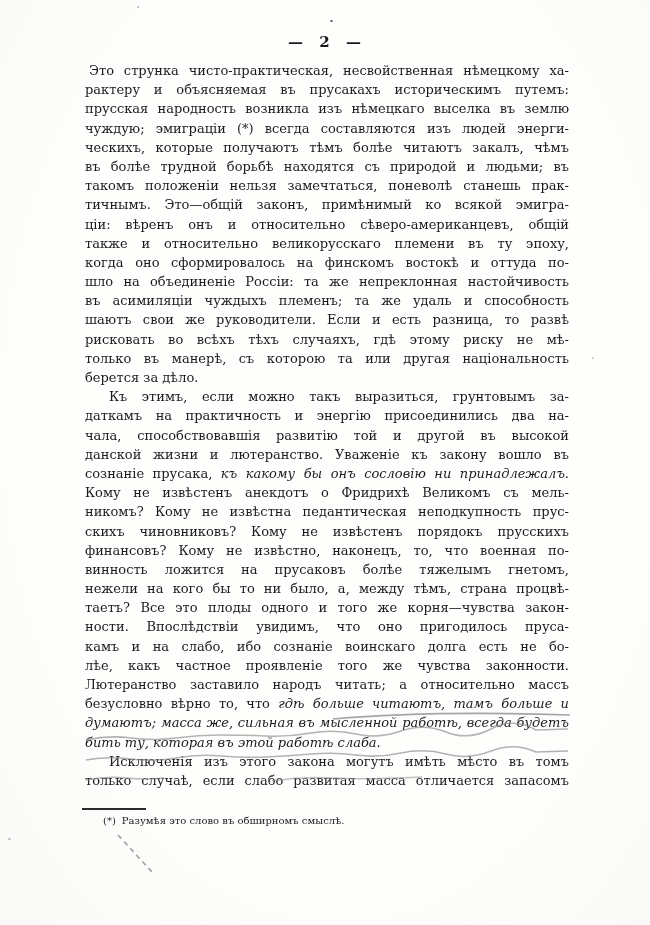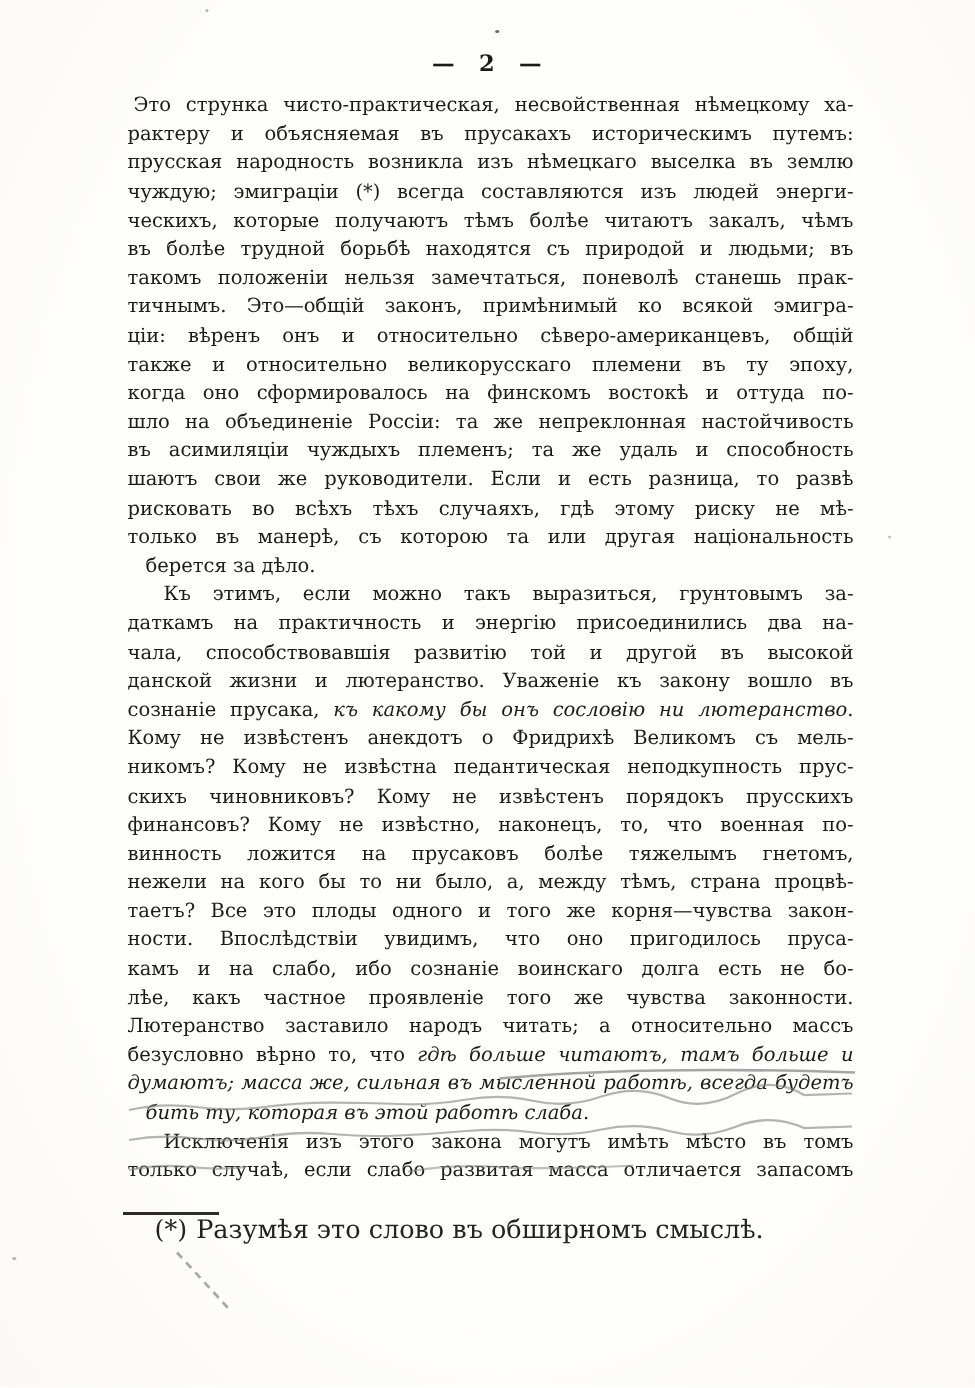--- a/index.html
+++ b/index.html
@@ -29,29 +29,29 @@
     color:#1b1b1b;
     font-weight:500;
   }
   .line {
     height:19.2px;
     text-align:justify;
     text-align-last:justify;
     white-space:normal;
     overflow:visible;
   }
-  .line.flush { text-align-last:left;margin-left:12px; }
+  .line.flush { text-align-last:left; }
   .it { font-style:italic; }
   .footnote-rule {
     position:absolute; left:82px; top:808px;
     width:64px; height:2px; background:#2b2b2b;
   }
   .footnote {
     position:absolute; left:103px; top:813px; width:460px;
-    font-size:17px; line-height:15px; color:#222;
+    font-size:10px; line-height:15px; color:#222;
     font-weight:500;
   }
   .footnote .marker { margin-right:6px; }
   .pencil-overlay {
     position:absolute; left:0; top:0; width:650px; height:925px;
     pointer-events:none;
   }
   .speck { position:absolute; background:#3a3a3a; border-radius:50%; }
   .speck.s1 { left:330px; top:20px; width:3px; height:2px; opacity:.75; }
   .speck.s2 { left:137px; top:6px;  width:2px; height:2px; opacity:.4; }
@@ -80,21 +80,21 @@
       <div class="line"><span>шло на объединеніе Россіи: та же непреклонная настойчивость</span></div>
       <div class="line"><span>въ асимиляціи чуждыхъ племенъ; та же удаль и способность</span></div>
       <div class="line"><span>шаютъ свои же руководители. Если и есть разница, то развѣ</span></div>
       <div class="line"><span>рисковать во всѣхъ тѣхъ случаяхъ, гдѣ этому риску не мѣ-</span></div>
       <div class="line"><span>только въ манерѣ, съ которою та или другая національность</span></div>
       <div class="line flush"><span>берется за дѣло.</span></div>
       <div class="line" style="text-indent: 24px;"><span>Къ этимъ, если можно такъ выразиться, грунтовымъ за-</span></div>
       <div class="line"><span>даткамъ на практичность и энергію присоединились два на-</span></div>
       <div class="line"><span>чала, способствовавшія развитію той и другой въ высокой</span></div>
       <div class="line"><span>данской жизни и лютеранство. Уваженіе къ закону вошло въ</span></div>
-      <div class="line"><span>сознаніе прусака, </span><span class="it">къ какому бы онъ сословію ни лютеранство</span><span>.</span></div>
+      <div class="line"><span>сознаніе прусака, </span><span class="it">къ какому бы онъ сословію ни принадлежалъ</span><span>.</span></div>
       <div class="line"><span>Кому не извѣстенъ анекдотъ о Фридрихѣ Великомъ съ мель-</span></div>
       <div class="line"><span>никомъ? Кому не извѣстна педантическая неподкупность прус-</span></div>
       <div class="line"><span>скихъ чиновниковъ? Кому не извѣстенъ порядокъ прусскихъ</span></div>
       <div class="line"><span>финансовъ? Кому не извѣстно, наконецъ, то, что военная по-</span></div>
       <div class="line"><span>винность ложится на прусаковъ болѣе тяжелымъ гнетомъ,</span></div>
       <div class="line"><span>нежели на кого бы то ни было, а, между тѣмъ, страна процвѣ-</span></div>
       <div class="line"><span>таетъ? Все это плоды одного и того же корня—чувства закон-</span></div>
       <div class="line"><span>ности. Впослѣдствіи увидимъ, что оно пригодилось пруса-</span></div>
       <div class="line"><span>камъ и на слабо, ибо сознаніе воинскаго долга есть не бо-</span></div>
       <div class="line"><span>лѣе, какъ частное проявленіе того же чувства законности.</span></div>

